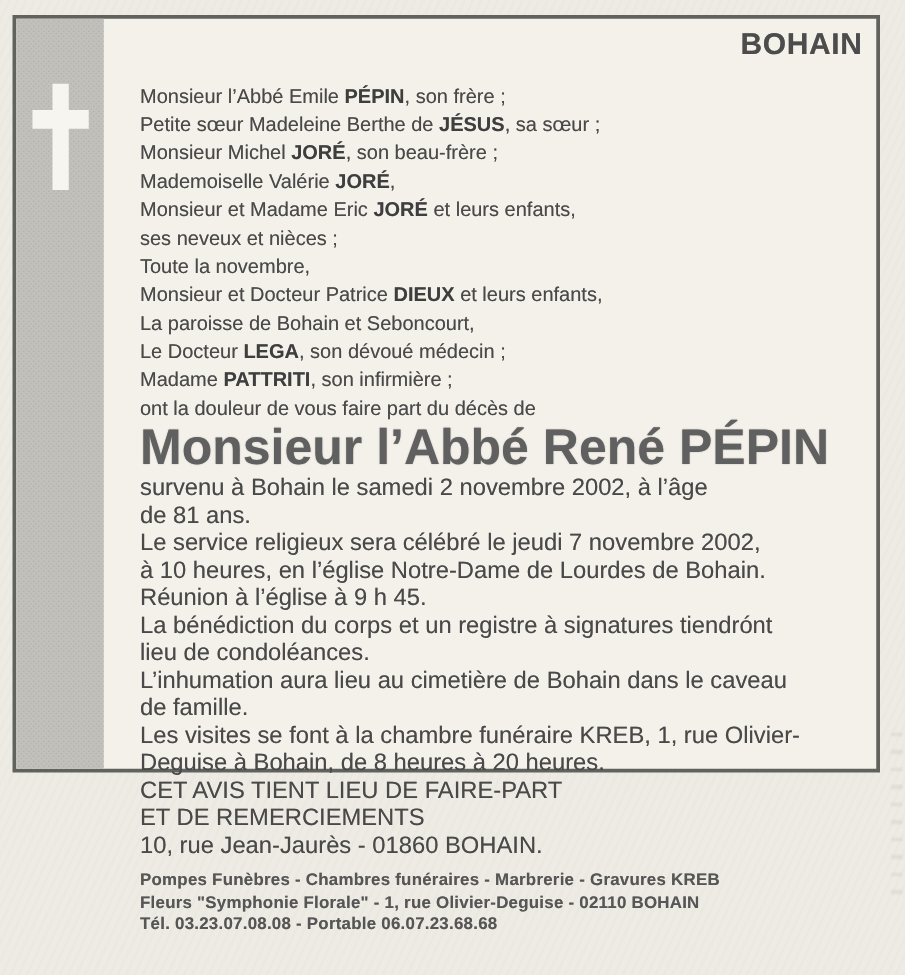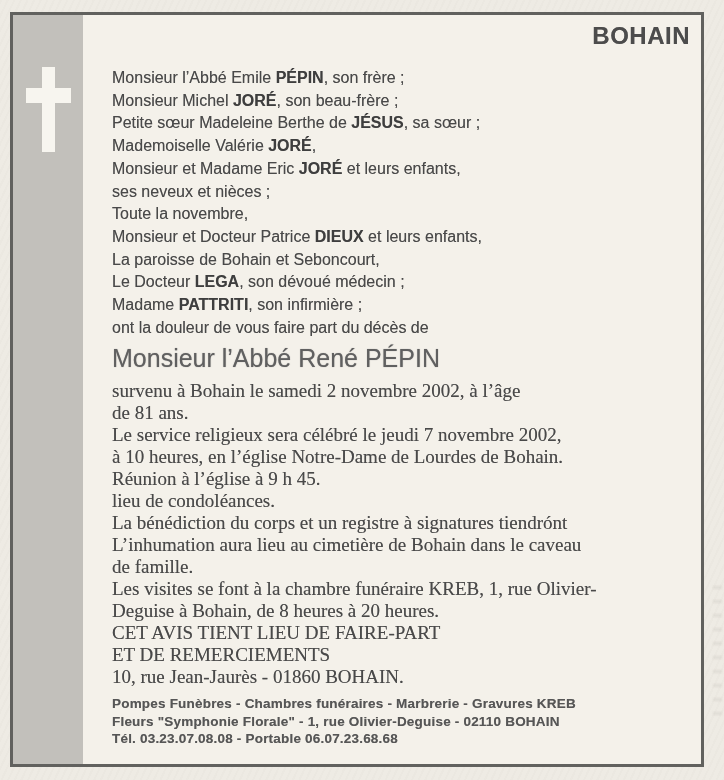--- a/index.html
+++ b/index.html
@@ -11,21 +11,21 @@
   }
   .page{
     position:absolute;inset:0;
     background:
       repeating-linear-gradient(115deg, rgba(120,112,98,0.025) 0 2px, transparent 2px 6px),
       #eeebe4;
   }
   
   .notice{
     position:absolute;left:10px;top:12px;
-    width:694px;height:755px;
+    width:694px;height:606px;
     border:3px solid #61615e;
     background:#f4f1ea;
     box-sizing:border-box;
   }
   
   .strip{
     position:absolute;left:0;top:0;bottom:0;width:70px;
     background-color:#c2c0bb;
     background-image:
       radial-gradient(#a7a5a0 22%, transparent 24%),
@@ -52,30 +52,29 @@
   .family{
     margin-top:18px;
     font-size:16px;line-height:22.7px;
     color:#494949;
     text-shadow:0 0 0.4px rgba(70,70,70,0.5);
   }
   .family p{margin:0;white-space:nowrap;}
   .family .b{font-weight:bold;color:#3e3e3e;}
   .deceased{
     margin:1px 0 3px 0;
-    font-size:25px;line-height:37px;font-weight:normal;
+    font-size:40px;line-height:37px;font-weight:bold;
     color:#606060;
     text-shadow:0 0 1px rgba(96,96,96,0.6);
     white-space:nowrap;
   }
   .body-lines{
     font-size:19px;line-height:22px;
     color:#494949;
     text-shadow:0 0 0.4px rgba(70,70,70,0.5);
-    font-family:Liberation Serif, serif;
   }
   .body-lines .bl{white-space:nowrap;}
   .funeral{
     margin-top:7px;
     font-size:13.5px;line-height:17.5px;font-weight:bold;
     color:#565656;
     letter-spacing:0.2px;
     text-shadow:0 0 0.4px rgba(80,80,80,0.5);
   }
   .funeral p{margin:0;white-space:nowrap;}
@@ -99,43 +98,43 @@
         <div class="h"></div>
       </div>
     </div>
 
     <div class="content">
 
       <div class="region">BOHAIN</div>
 
       <div class="family">
         <p><span>Monsieur l’Abbé Emile </span><span class="b">PÉPIN</span><span>, son frère ;</span></p>
+        <p><span>Petite sœur Madeleine Berthe de </span><span class="b">JÉSUS</span><span>, sa sœur ;</span></p>
         <p><span>Monsieur Michel </span><span class="b">JORÉ</span><span>, son beau-frère ;</span></p>
-        <p><span>Petite sœur Madeleine Berthe de </span><span class="b">JÉSUS</span><span>, sa sœur ;</span></p>
         <p><span>Mademoiselle Valérie </span><span class="b">JORÉ</span><span>,</span></p>
         <p><span>Monsieur et Madame Eric </span><span class="b">JORÉ</span><span> et leurs enfants,</span></p>
         <p><span>ses neveux et nièces ;</span><span class="b"></span><span></span></p>
         <p><span>Toute la novembre,</span><span class="b"></span><span></span></p>
         <p><span>Monsieur et Docteur Patrice </span><span class="b">DIEUX</span><span> et leurs enfants,</span></p>
         <p><span>La paroisse de Bohain et Seboncourt,</span><span class="b"></span><span></span></p>
         <p><span>Le Docteur </span><span class="b">LEGA</span><span>, son dévoué médecin ;</span></p>
         <p><span>Madame </span><span class="b">PATTRITI</span><span>, son infirmière ;</span></p>
         <p><span>ont la douleur de vous faire part du décès de</span><span class="b"></span><span></span></p>
       </div>
 
       <h1 class="deceased">Monsieur l’Abbé René PÉPIN</h1>
 
       <div class="body-lines">
         <div class="bl">survenu à Bohain le samedi 2 novembre 2002, à l’âge</div>
         <div class="bl">de 81 ans.</div>
         <div class="bl">Le service religieux sera célébré le jeudi 7 novembre 2002,</div>
         <div class="bl">à 10 heures, en l’église Notre-Dame de Lourdes de Bohain.</div>
         <div class="bl">Réunion à l’église à 9 h 45.</div>
+        <div class="bl">La bénédiction du corps et un registre à signatures tiendrónt</div>
         <div class="bl">lieu de condoléances.</div>
-        <div class="bl">La bénédiction du corps et un registre à signatures tiendrónt</div>
         <div class="bl">L’inhumation aura lieu au cimetière de Bohain dans le caveau</div>
         <div class="bl">de famille.</div>
         <div class="bl">Les visites se font à la chambre funéraire KREB, 1, rue Olivier-</div>
         <div class="bl">Deguise à Bohain, de 8 heures à 20 heures.</div>
         <div class="bl">CET AVIS TIENT LIEU DE FAIRE-PART</div>
         <div class="bl">ET DE REMERCIEMENTS</div>
         <div class="bl">10, rue Jean-Jaurès - 01860 BOHAIN.</div>
       </div>
 
       <div class="funeral">

